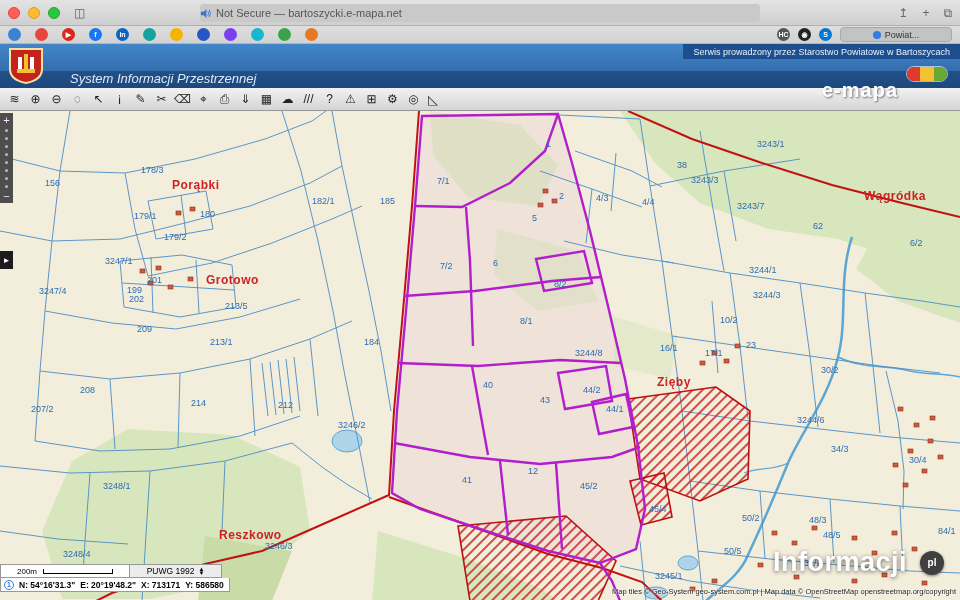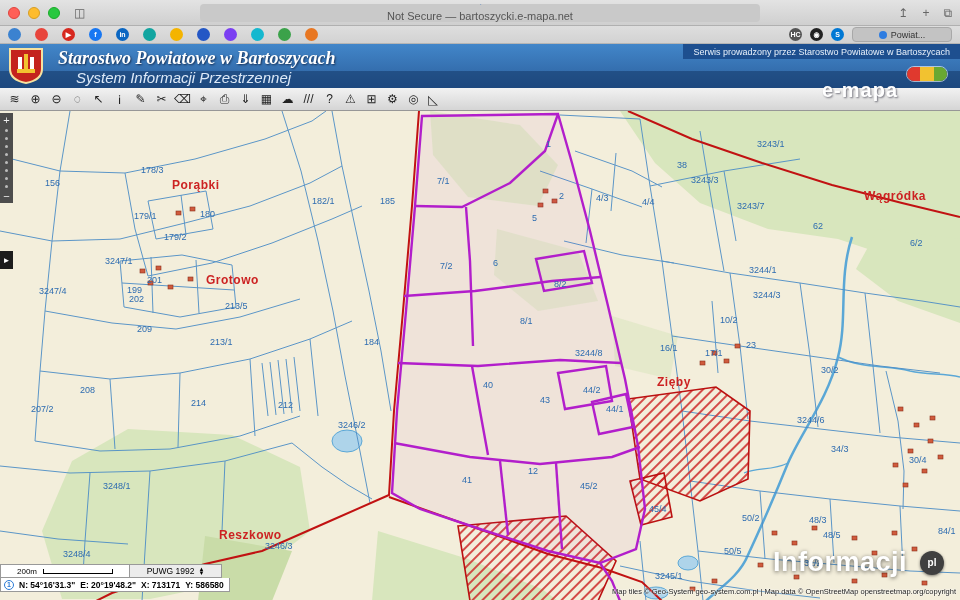--- a/index.html
+++ b/index.html
@@ -4,36 +4,36 @@
 <style>
   * { margin:0; padding:0; box-sizing:border-box; }
   body { font-family:"Liberation Sans", sans-serif; background:#888; }
   .screen { width:960px; height:600px; position:relative; overflow:hidden; background:#f3eedb; display:flex; flex-direction:column; }
 
   
   .titlebar { height:26px; background:linear-gradient(#e3e3e3,#cfcfcf); border-bottom:1px solid #b0b0b0; display:flex; align-items:center; padding:0 8px; position:relative; flex:0 0 26px;}
   .tl { width:12px; height:12px; border-radius:50%; margin-right:8px; display:inline-block; }
   .tl.red{background:#ff5f57;border:1px solid #e0443e;} .tl.yel{background:#febc2e;border:1px solid #d89e24;} .tl.grn{background:#28c840;border:1px solid #1aab29;}
   .tb-ico { color:#666; font-size:12px; margin:0 6px; }
-  .urlfield { position:absolute; left:200px; right:200px; top:4px; height:18px; background:#c9c9c9; border-radius:4px; display:flex; align-items:center; gap:5px;flex-direction:column; }
+  .urlfield { position:absolute; left:200px; right:200px; top:4px; height:18px; background:#c9c9c9; border-radius:4px; display:flex; align-items:center; gap:5px; }
   .urlfield span { font-size:11px; color:#555; }
   .tb-right { margin-left:auto; display:flex; gap:14px; color:#666; font-size:12px; }
 
   .favbar { height:18px; background:linear-gradient(#dedede,#d2d2d2); border-bottom:1px solid #b5b5b5; display:flex; align-items:center; padding:0 8px; gap:14px; flex:0 0 18px; }
   .bm { width:13px; height:13px; border-radius:50%; color:#fff; font-size:7px; font-weight:bold; display:flex; align-items:center; justify-content:center; flex:0 0 auto; }
   .fav-right { margin-left:auto; display:flex; align-items:center; gap:8px; }
-  .tab { width:100px; height:15px; background:#c3c3c3; border:1px solid #a8a8a8; border-radius:4px; display:flex; align-items:center; justify-content:center; gap:4px; font-size:9px; color:#333; }
+  .tab { width:112px; height:15px; background:#c3c3c3; border:1px solid #a8a8a8; border-radius:4px; display:flex; align-items:center; justify-content:center; gap:4px; font-size:9px; color:#333; }
   .tab .fav { width:8px; height:8px; border-radius:50%; background:#2f7de1; }
 
   
   .hdr { height:44px; background:linear-gradient(#4286c9,#2b5f9d); position:relative; flex:0 0 44px; }
   .hdr .band { position:absolute; left:0; right:0; bottom:0; height:17px; background:rgba(16,50,96,.5); }
   .arms { position:absolute; left:8px; top:3px; }
   .hdr-title { position:absolute; left:58px; top:4px; color:#fff; font-family:"Liberation Serif", serif; font-style:italic; font-weight:bold; font-size:18px; text-shadow:1px 1px 2px rgba(0,0,20,.6); white-space:nowrap; }
-  .hdr-sub { position:absolute; left:76px; bottom:2px; color:#dce9f8; font-style:italic; font-size:15px; }
+  .hdr-sub { position:absolute; left:70px; bottom:2px; color:#dce9f8; font-style:italic; font-size:13px; }
   .svc { position:absolute; right:0; top:0; height:15px; background:#1d4f8f; color:#e8f1fb; font-size:9px; display:flex; align-items:center; padding:0 10px; }
   .brand { position:absolute; right:62px; top:35px; color:#fff; font-weight:bold; font-size:20px; letter-spacing:1px; text-shadow:1px 1px 2px rgba(0,0,20,.5); }
   .flaglogo { position:absolute; right:12px; top:22px; width:42px; height:16px; border-radius:8px; overflow:hidden; display:flex; border:1px solid rgba(255,255,255,.6); }
   .flaglogo i { flex:1; } .flaglogo i:nth-child(1){background:#e0392e;} .flaglogo i:nth-child(2){background:#f2c230;} .flaglogo i:nth-child(3){background:#69a832;}
 
   
   .tools { height:23px; background:linear-gradient(#f2f2f2,#d5d5d5); border-bottom:1px solid #979797; display:flex; align-items:center; padding:0 4px; flex:0 0 23px; }
   .toolbox { display:flex; align-items:center; }
   .tool { width:21px; text-align:center; font-size:12px; color:#222; cursor:default; }
   .selwrap { width:158px; height:17px; background:#fff; border:1px solid #8a8a8a; border-radius:3px; margin:0 8px; position:relative; display:flex; align-items:center; padding-left:7px; font-size:11px; color:#111; }
@@ -126,21 +126,20 @@
 
   <div class="hdr">
     <div class="band"></div>
     <svg class="arms" width="36" height="38" viewBox="0 0 36 38">
       <path d="M2,2 h32 v20 q0,11 -16,14 q-16,-3 -16,-14 Z" fill="#c4231d" stroke="#f6e2a0" stroke-width="2"></path>
       <rect x="10" y="10" width="4" height="12" fill="#fff"></rect>
         <rect x="16" y="7" width="4" height="15" fill="#f2c230"></rect>
         <rect x="22" y="10" width="4" height="12" fill="#fff"></rect>
       <rect x="9" y="22" width="18" height="4" fill="#f2c230"></rect>
     </svg>
-    <div class="hdr-title">Starostwo Powiatowe w Bartoszycach</div>
     <div class="hdr-sub">System Informacji Przestrzennej</div>
     <div class="svc">Serwis prowadzony przez Starostwo Powiatowe w Bartoszycach</div>
     <div class="brand">e-mapa</div>
     <div class="flaglogo">
         <i></i>
         <i></i>
         <i></i>
       </div>
   </div>
 

